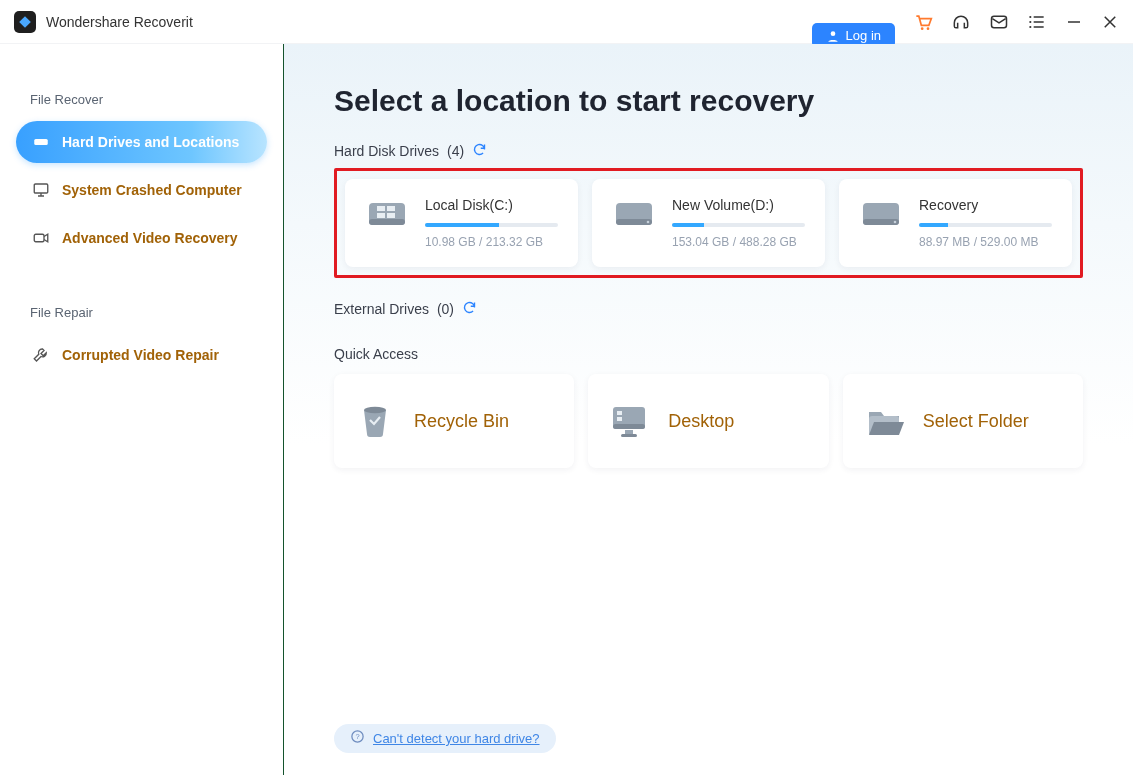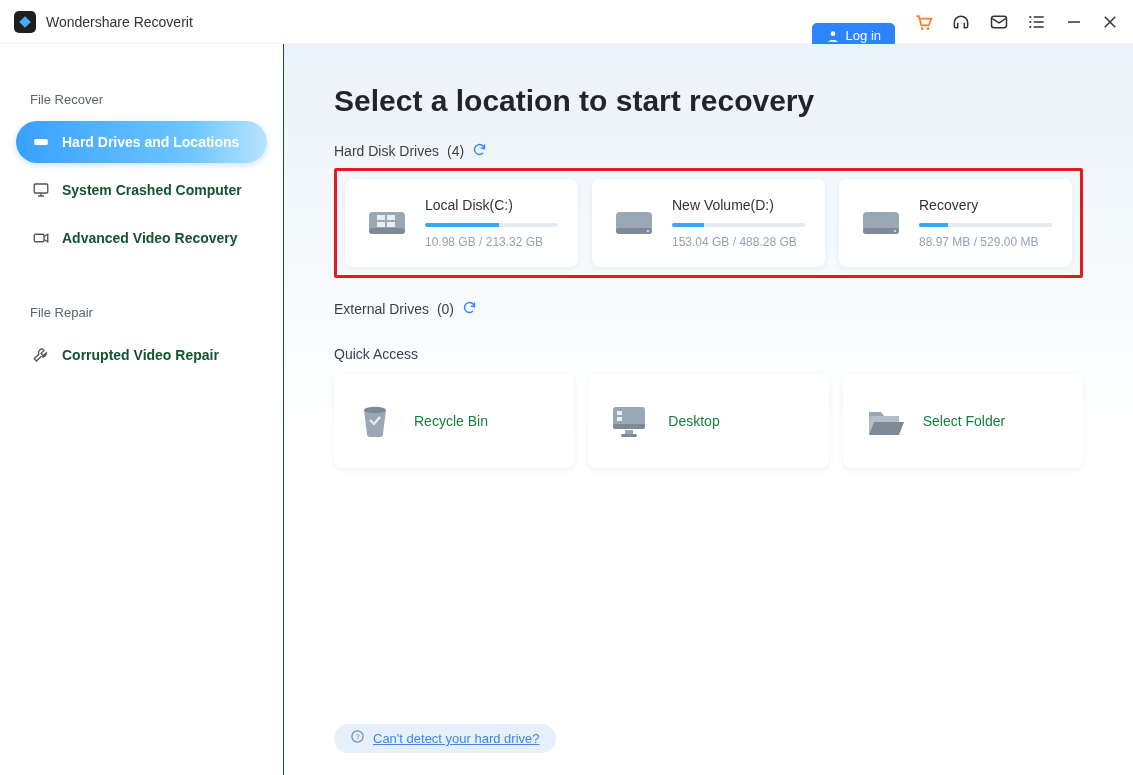--- a/index.html
+++ b/index.html
@@ -60,21 +60,21 @@
     color: #5a6472;
     margin: 18px 0 14px 14px;
   }
   .nav-item {
     display: flex;
     align-items: center;
     gap: 12px;
     padding: 12px 16px;
     border-radius: 26px;
     font-size: 14px;
-    color: #14532d;
+    color: #a16207;
     font-weight: 600;
     cursor: pointer;
     margin-bottom: 6px;
   }
   .nav-item.active {
     background: linear-gradient(90deg, #38a0ff 0%, #6ec6ff 70%, #b8e4ff 100%);
     color: #fff;
     box-shadow: 0 2px 6px rgba(70,170,255,.3);
   }
   .nav-icon { width:18px; display:flex; justify-content:center; color:#555; }
@@ -97,21 +97,21 @@
   .cards3 {
     display: grid;
     grid-template-columns: repeat(3, 1fr);
     gap: 14px;
   }
   .drive-card {
     background: #fff;
     border-radius: 8px;
     box-shadow: 0 2px 6px rgba(30,40,70,.06);
     padding: 18px 20px;
-    display:flex; align-items:center; gap:16px;
+    display:flex; align-items:flex-start; gap:16px;
     cursor:pointer;
   }
   .drive-glyph {
     width: 44px; height: 34px;
     display:flex; align-items:center; justify-content:center;
   }
   .drive-info { flex:1; min-width:0; }
   .drive-name { font-size: 14px; color:#333; margin-bottom: 10px; }
   .prog {
     height: 4px; width: 100%;
@@ -129,21 +129,21 @@
   }
   .qa-card {
     background:#fff;
     border-radius:8px;
     box-shadow: 0 2px 6px rgba(30,40,70,.06);
     padding: 26px 20px;
     display:flex; align-items:center; gap:18px;
     cursor:pointer;
   }
   .qa-icon { width:42px; height:42px; display:flex; align-items:center; justify-content:center; }
-  .qa-label { font-size:14px; color:#15803d; }
+  .qa-label { font-size:18px; color:#a16207; }
   .help-pill {
     position:absolute;
     left: 50px;
     bottom: 22px;
     background:#e6f0fb;
     border-radius: 16px;
     padding: 5px 16px;
     display:flex; align-items:center; gap:8px;
     cursor:pointer;
   }

